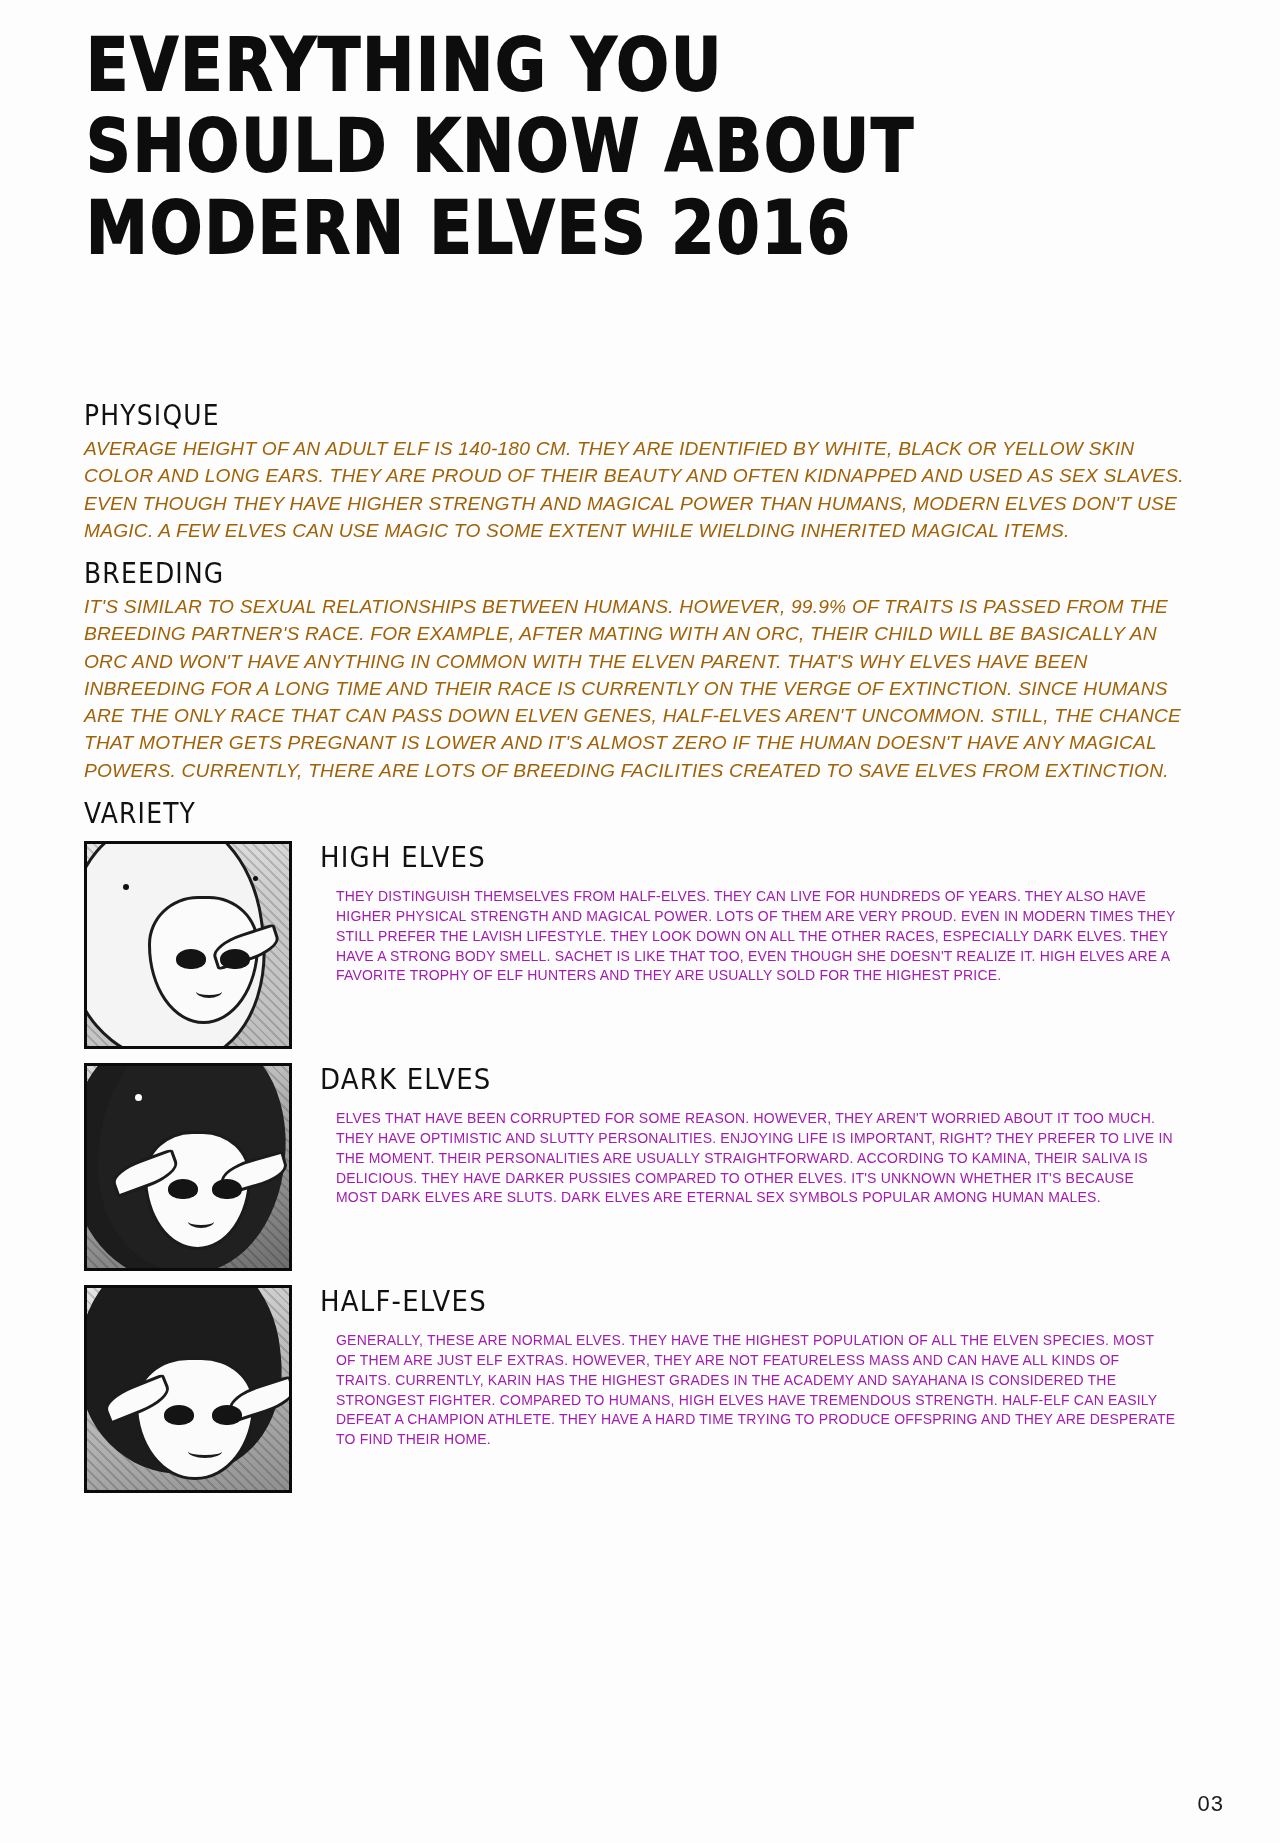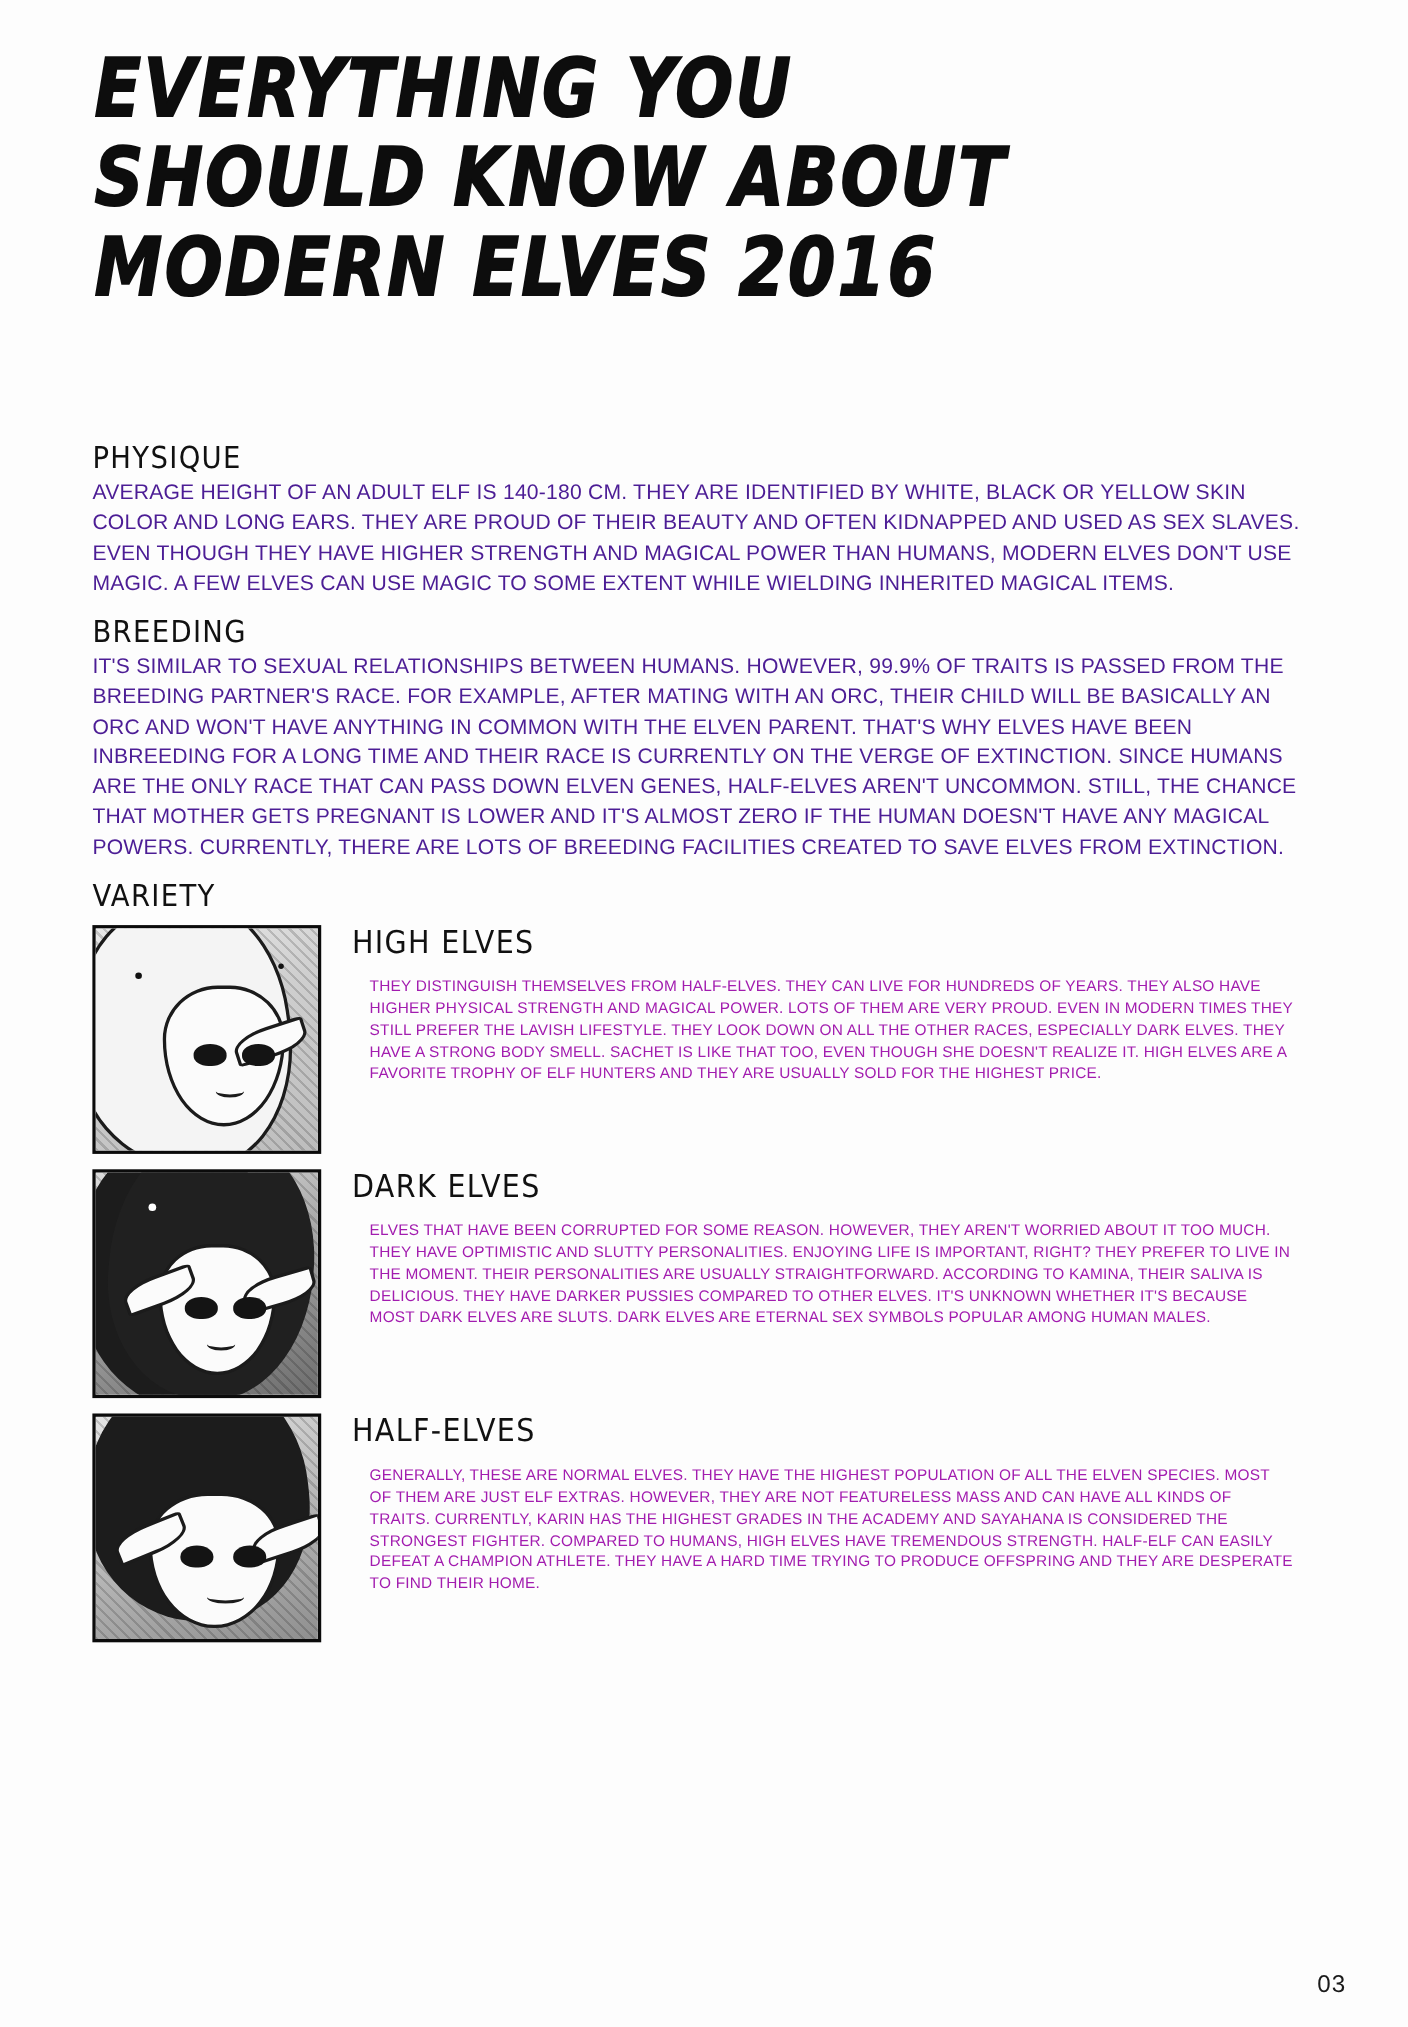--- a/index.html
+++ b/index.html
@@ -20,23 +20,22 @@
     left: 0; top: 0;
     width: 1280px;
     height: 1843px;
     background: #fdfdfd;
   }
 
   
   .title-block {
     position: absolute;
     left: 86px;
-    top: 39px;
+    top: 24px;
     width: 1000px;
-    font-style: italic;
   }
   .title-line {
     font-family: "DejaVu Sans", sans-serif;
     font-weight: 700;
     font-size: 62px;
     line-height: 1.12;
     letter-spacing: 2px;
     color: #0d0d0d;
     text-transform: uppercase;
     -webkit-text-stroke: 1.5px #0d0d0d;
@@ -63,22 +62,23 @@
     transform: scaleY(1.1);
     transform-origin: left top;
     margin-bottom: 6px;
   }
   .para {
     font-family: "Liberation Sans", sans-serif;
     font-size: 19.2px;
     line-height: 1.42;
     letter-spacing: 0.2px;
     text-transform: uppercase;
-    color: #4c1d95;
+    color: #a16207;
     margin: 0 0 14px 0;
+    font-style: italic;
   }
   .para.tight { margin-bottom: 10px; }
 
   
   .variety-row {
     display: flex;
     align-items: flex-start;
     margin-top: 14px;
     margin-bottom: 8px;
   }

